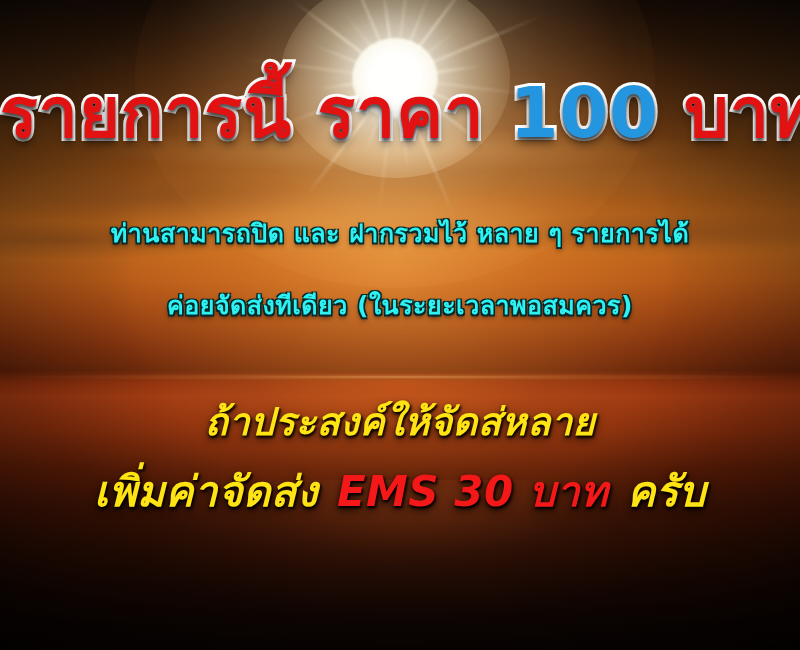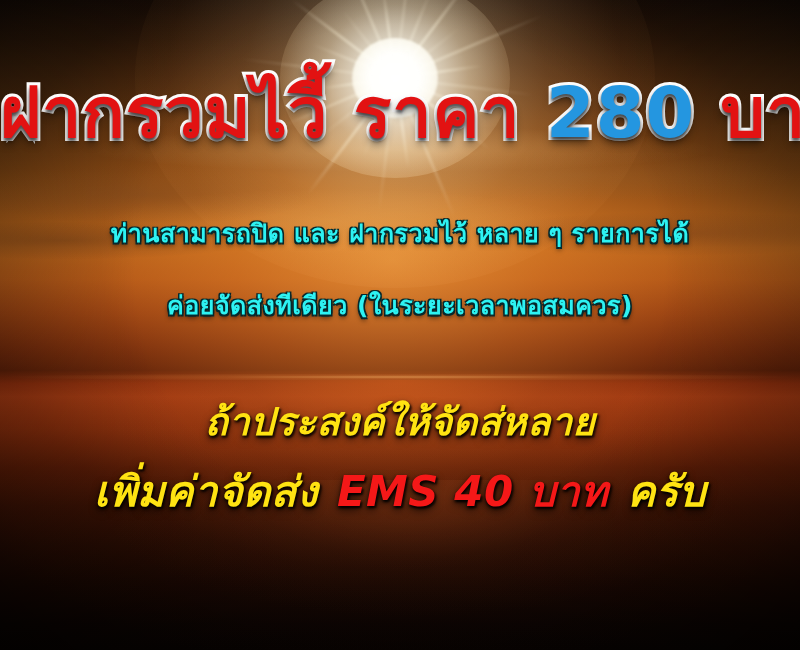--- a/index.html
+++ b/index.html
@@ -289,28 +289,28 @@
     <span class="sun-halo-big"></span>
     <span class="sun-halo-mid"></span>
     <span class="sun-disc"></span>
   </div>
 
   <div class="bg-layer bg-vignette"></div>
 
   <div class="text-layer">
 
     <div class="line headline">
-      <span class="hl-red">ฝากรวมไวี้  ราคา </span><span class="hl-blue">280</span><span class="hl-red"> บาท</span>
+      <span class="hl-red">รายการนี้  ราคา </span><span class="hl-blue">100</span><span class="hl-red"> บาท</span>
     </div>
 
     <div class="line cyanline cyan-1">ท่านสามารถปิด และ ฝากรวมไว้ หลาย ๆ รายการได้</div>
     <div class="line cyanline cyan-2">ค่อยจัดส่งทีเดียว (ในระยะเวลาพอสมควร)</div>
 
     <div class="line italicline yellow-1">
       <span class="tx-yellow">ถ้าประสงค์ให้จัดส่หลาย</span>
     </div>
 
     <div class="line italicline yellow-2">
-      <span class="tx-yellow">เพิ่มค่าจัดส่ง</span><span class="tx-sp"></span><span class="tx-red">EMS  40 บาท</span><span class="tx-sp"></span><span class="tx-yellow">ครับ</span>
+      <span class="tx-yellow">เพิ่มค่าจัดส่ง</span><span class="tx-sp"></span><span class="tx-red">EMS  30 บาท</span><span class="tx-sp"></span><span class="tx-yellow">ครับ</span>
     </div>
 
   </div>
 </div>
 
 </body></html>

